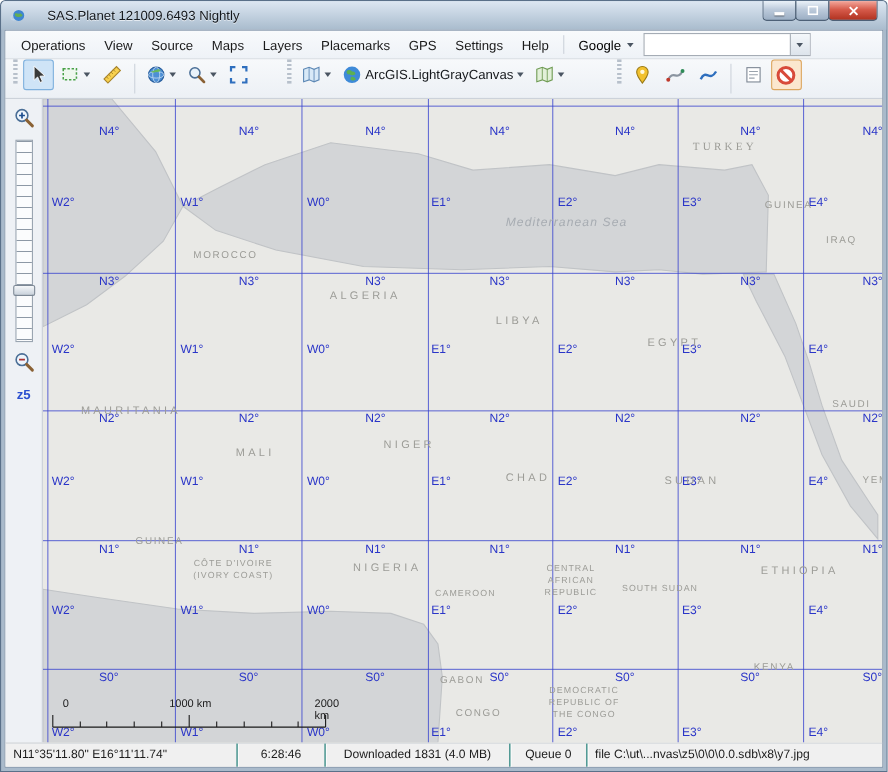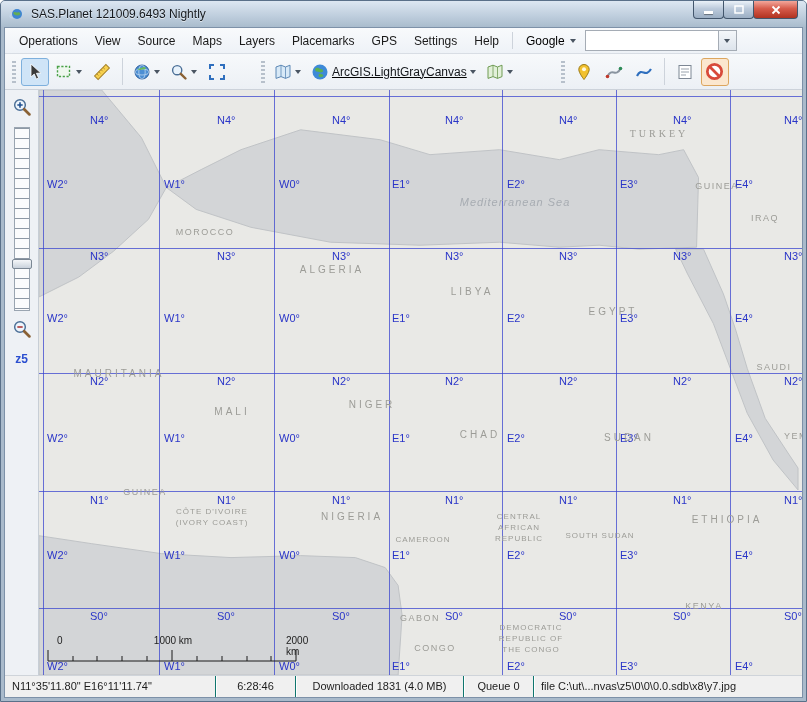--- a/index.html
+++ b/index.html
@@ -1,34 +1,34 @@
 <!DOCTYPE html>
 <html><head>
 <meta charset="utf-8">
 <style>
   html,body { margin:0; padding:0; background:#fff; font-family:"Liberation Sans", sans-serif; }
   .window { position:relative; width:807px; height:702px; background:#a9bacb; border:1px solid #5a7089; box-sizing:border-box; border-radius:5px 5px 0 0; overflow:hidden; }
-  .titlebar { height:26px; display:flex; align-items:center; gap:6px; padding:0 8px; background:linear-gradient(#dde7f2,#c0cfde 55%,#a9bccd); }
+  .titlebar { height:26px; display:flex; align-items:center; gap:18px; padding:0 8px; background:linear-gradient(#dde7f2,#c0cfde 55%,#a9bccd); }
   .app-icon svg { display:block; }
   .title-text { font-size:12px; color:#14181d; text-shadow:0 1px 0 rgba(255,255,255,.6); }
   .win-buttons { position:absolute; top:0; right:8px; display:flex; }
   .win-btn { width:29px; height:17px; margin-left:-1px; border:1px solid #43566c; border-top:none; border-radius:0 0 4px 4px; background:linear-gradient(#eaf1f8,#bccadb 45%,#9cafc4); display:flex; align-items:center; justify-content:center; cursor:default; }
   .win-btn.close { width:43px; background:linear-gradient(#f3a79b,#d65b4b 45%,#b13220); }
   .glyph-min { width:9px; height:3px; background:#fff; box-shadow:0 1px 1px rgba(0,0,0,.4); margin-top:5px; }
   .app { position:absolute; left:3px; right:3px; top:26px; bottom:3px; background:#f0f0f0; border:1px solid #7d91a8; display:flex; flex-direction:column; }
   
   .menubar { height:25px; flex:0 0 25px; display:flex; align-items:center; padding:0 6px; gap:1px; background:linear-gradient(#f8fafc,#eef2f7); border-bottom:1px solid #d8dde4; }
   .menu-item { font-size:12px; color:#1a1a1a; padding:3px 8px; border-radius:2px; }
   .vsep { width:1px; align-self:stretch; margin:4px 4px; background:#cdd3db; }
   .google-btn { display:flex; align-items:center; gap:5px; font-size:12px; padding:3px 8px; }
   .search-combo { width:150px; height:19px; background:#fff; border:1px solid #a5acb5; display:flex; justify-content:flex-end; align-items:stretch; }
   .combo-arrow { width:17px; display:flex; align-items:center; justify-content:center; background:linear-gradient(#f4f7fa,#dde4ec); border-left:1px solid #a5acb5; }
   .caret { width:0; height:0; border-left:3px solid transparent; border-right:3px solid transparent; border-top:4px solid #4a5562; }
   
-  .toolbar { height:35px; flex:0 0 35px; display:flex; align-items:center; padding:0 4px; gap:2px; background:linear-gradient(#f7f9fb,#ecf0f5); border-bottom:1px solid #ccd2da;text-decoration:underline; }
+  .toolbar { height:35px; flex:0 0 35px; display:flex; align-items:flex-start; padding:0 4px; gap:2px; background:linear-gradient(#f7f9fb,#ecf0f5); border-bottom:1px solid #ccd2da; }
   .grip { width:4px; height:22px; margin:0 3px; background:repeating-linear-gradient(to bottom,#b7c0cb 0 2px,transparent 2px 4px); }
   .grip.band2 { margin-left:28px; }
   .grip.band3 { margin-left:42px; }
   .tbtn { height:28px; min-width:28px; display:flex; align-items:center; justify-content:center; gap:3px; padding:0 3px; border:1px solid transparent; border-radius:3px; box-sizing:border-box; }
   .tbtn.active { background:#cfe4f7; border-color:#7eb0dd; }
   .tbtn.toggled { background:#fbe7cf; border-color:#dca65f; }
   .tbtn svg { display:block; }
   .basemap-label { font-size:12px; color:#15181c; white-space:nowrap; }
   
   .content { flex:1; display:flex; min-height:0; }

